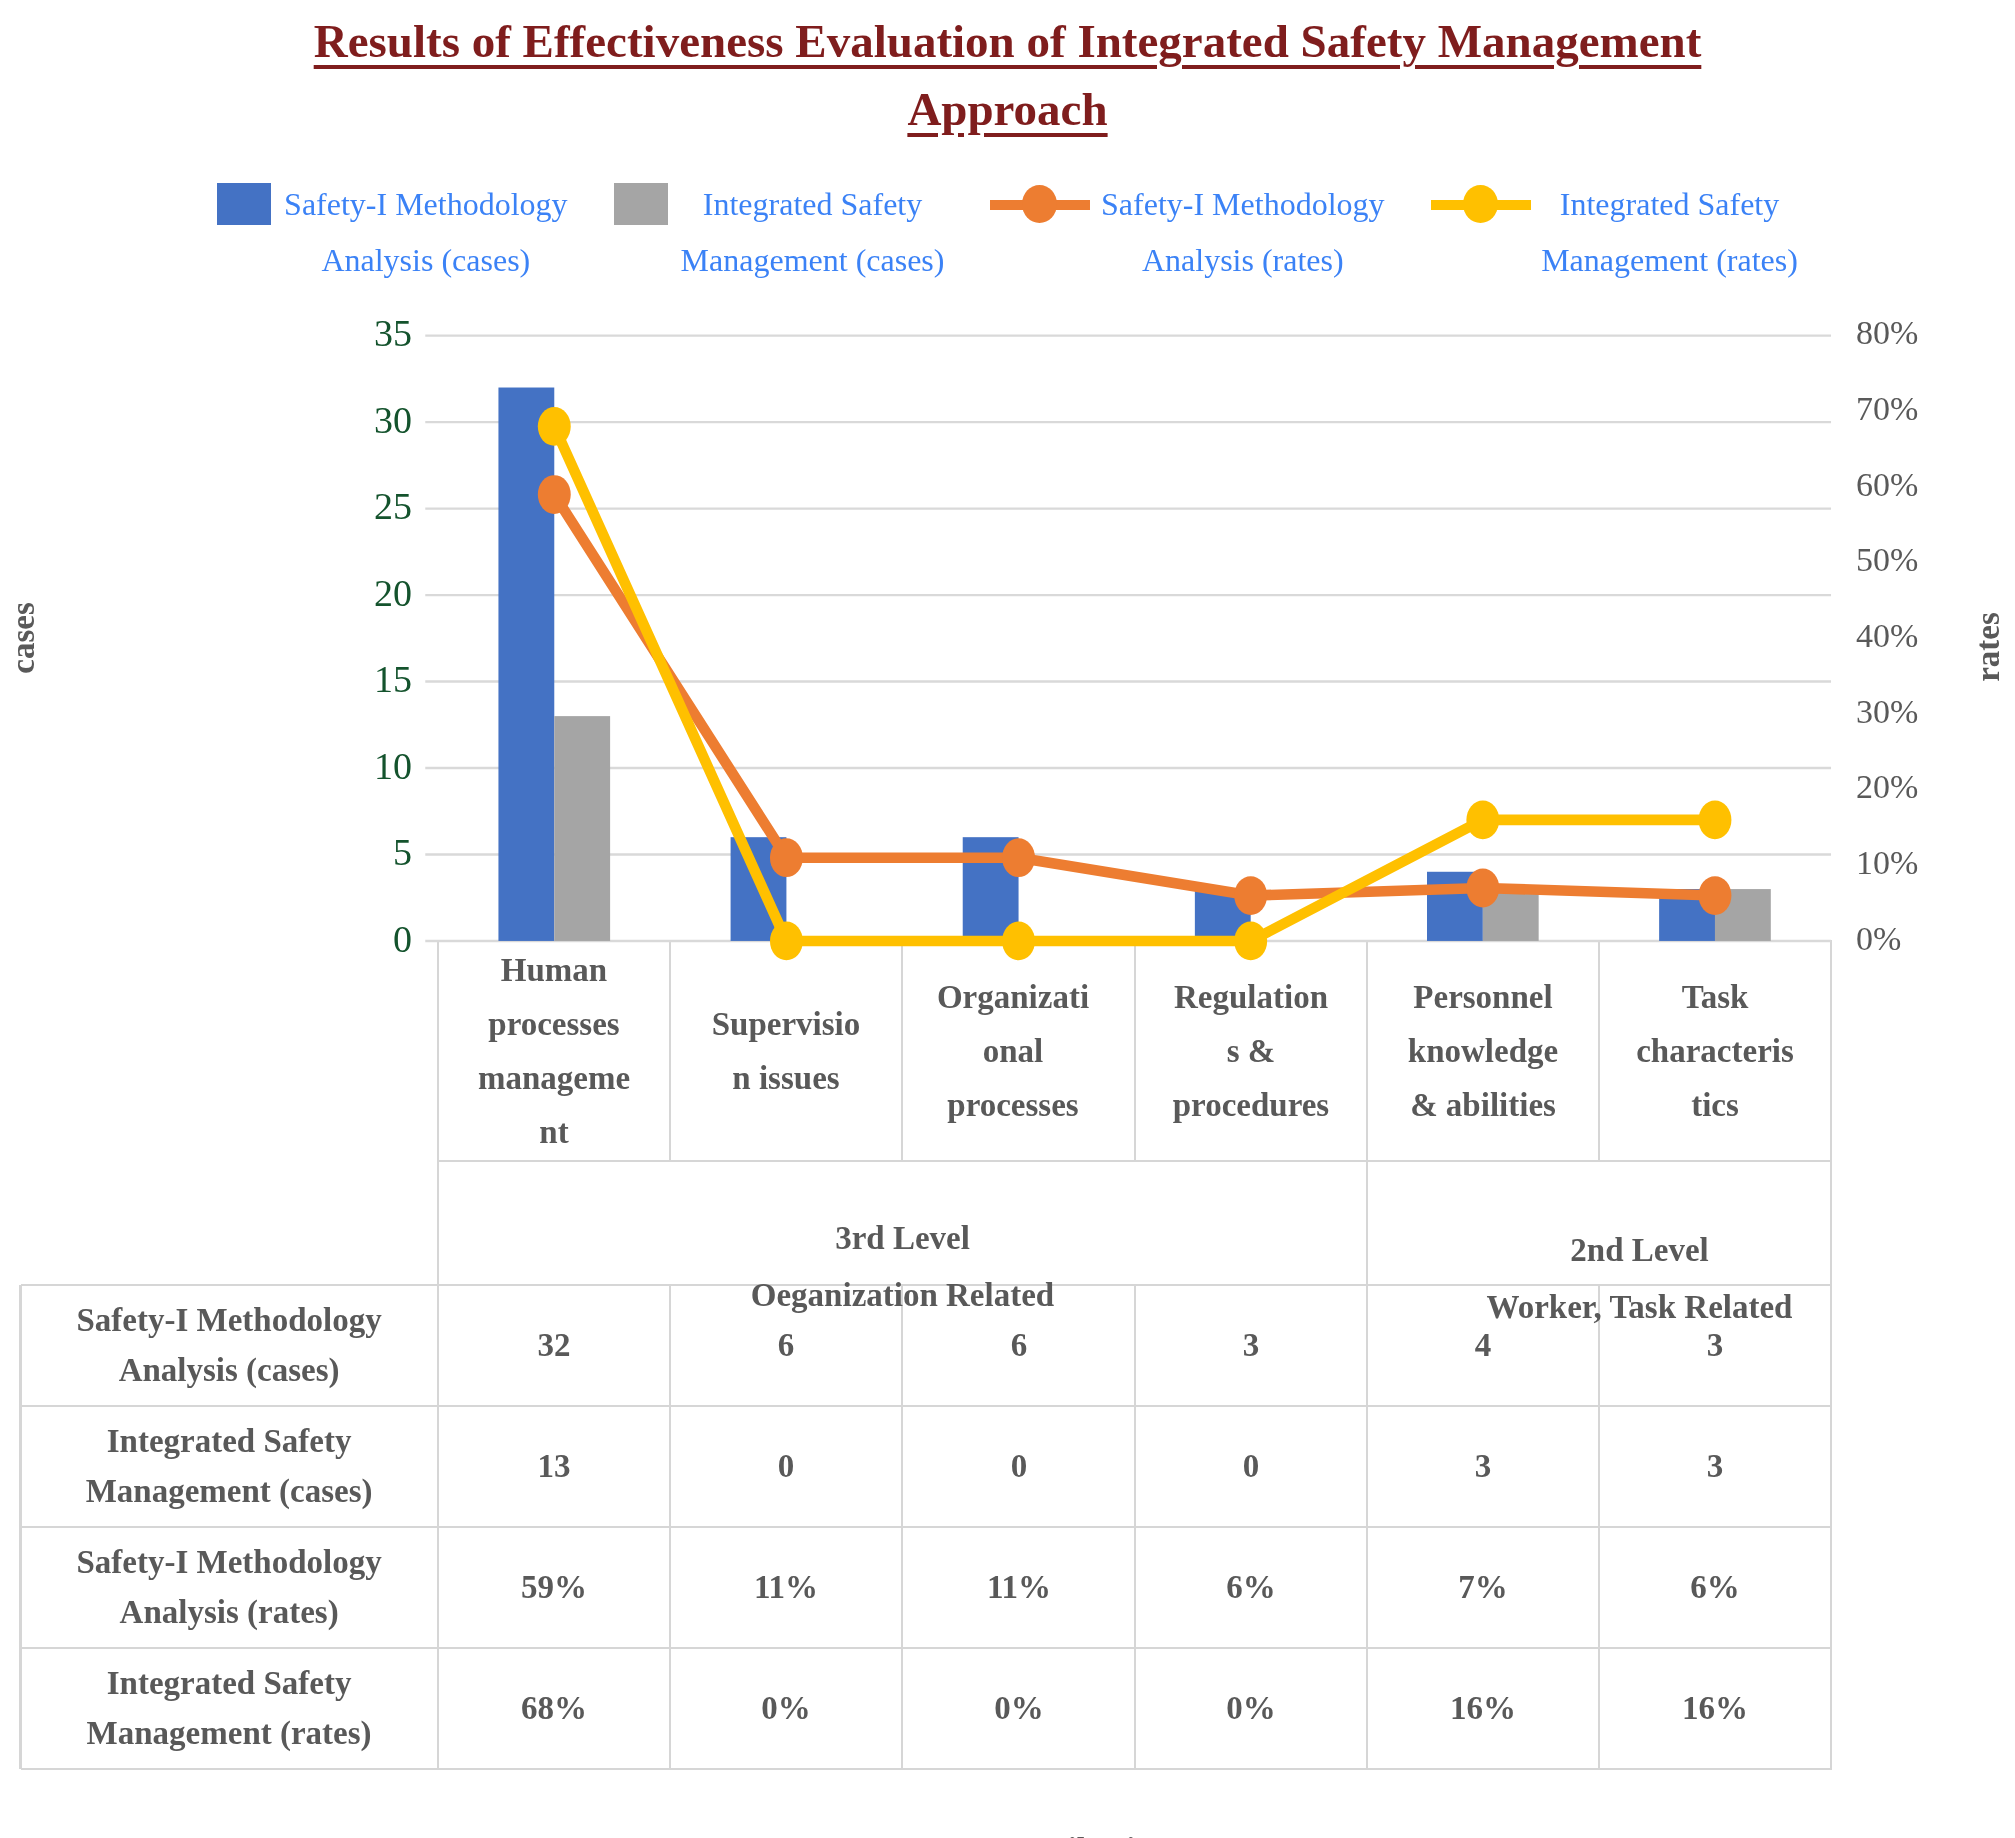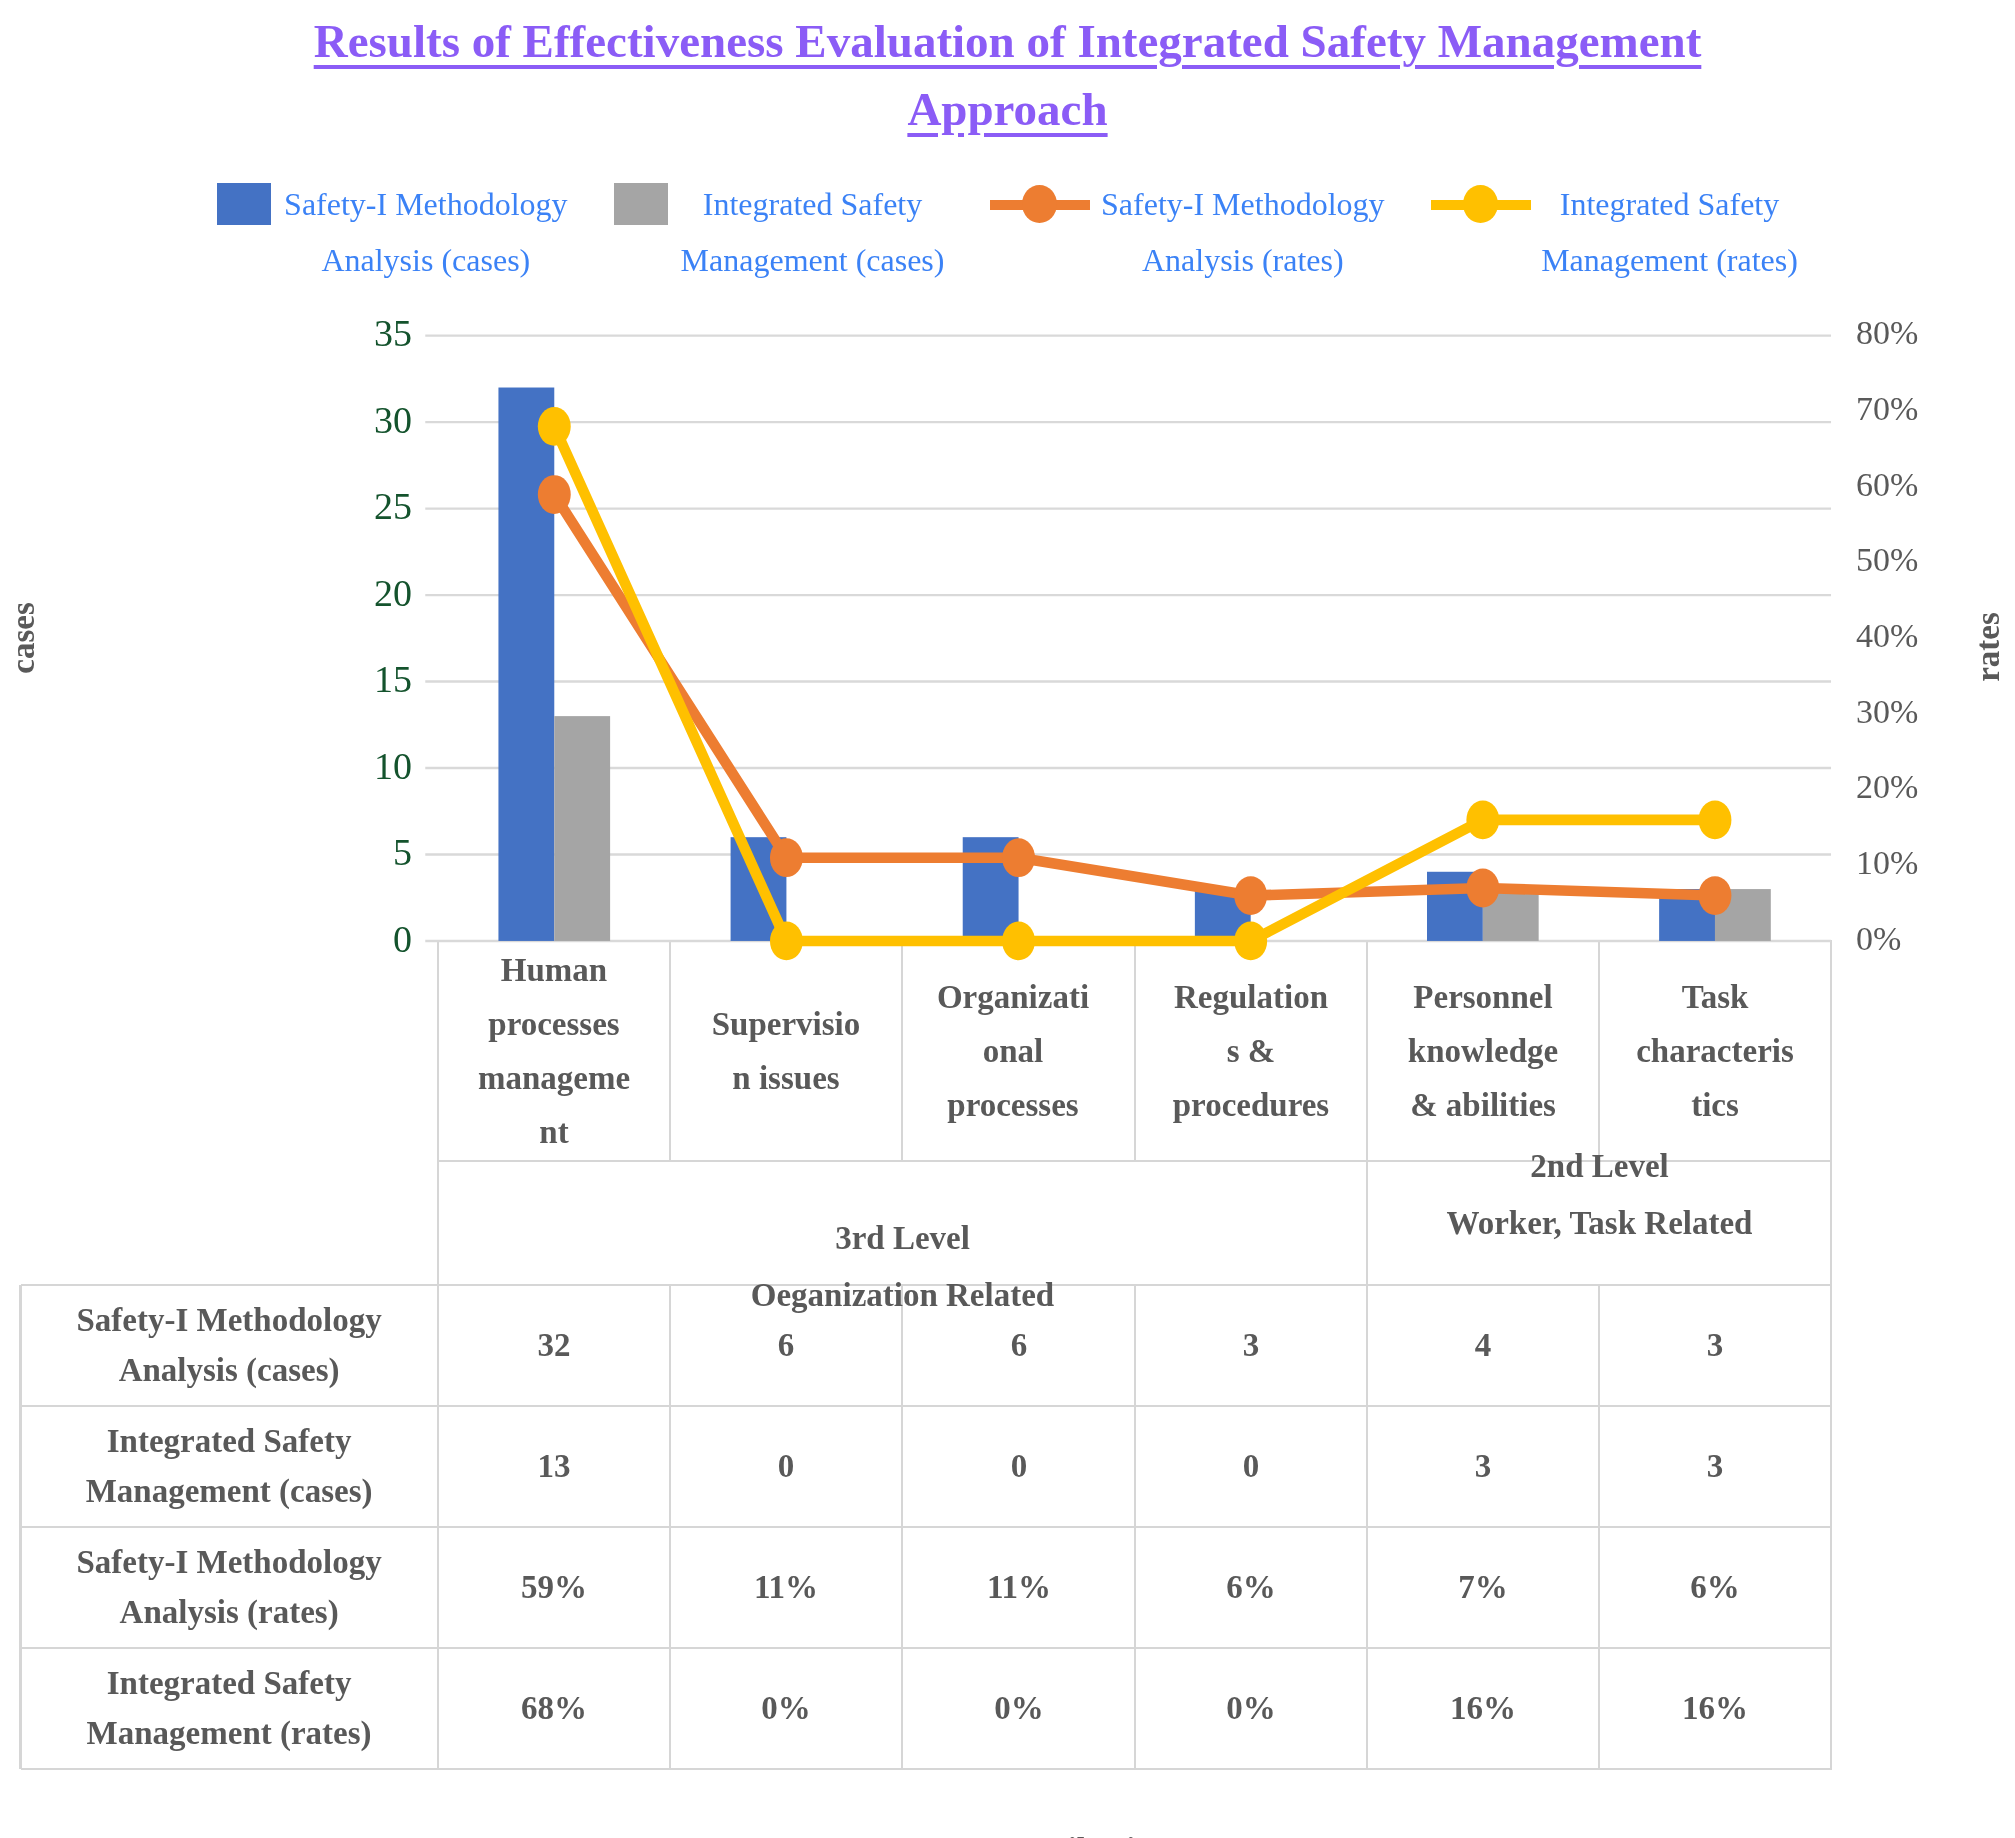--- a/index.html
+++ b/index.html
@@ -1,20 +1,20 @@
 <!DOCTYPE html>
 <html style="font-size:9.4px"><head>
 <meta charset="utf-8">
 <style>
   html,body{margin:0;padding:0;background:#fff;}
   #page{position:relative;width:2015px;height:1838px;background:#fff;overflow:hidden;
         font-family:"Liberation Serif","DejaVu Serif",serif;color:#595959;}
   
   #title{position:absolute;top:7px;left:0;width:100%;text-align:center;
-         font-size:47px;font-weight:bold;line-height:1.45;color:#8b5cf6;}
+         font-size:47px;font-weight:bold;line-height:1.45;color:#7f1d1d;}
   #title .tline{text-decoration:underline;text-decoration-thickness:4.1px;text-underline-offset:8.2px;}
   
   #legend{position:absolute;top:176px;left:0;width:100%;display:flex;justify-content:center;
           gap:46px;font-size:32px;line-height:1.75;color:#3b82f6;}
   .legend-item{display:flex;align-items:flex-start;}
   .legend-swatch-bar{width:54px;height:42px;margin-top:7px;margin-right:13px;flex:0 0 auto;}
   .legend-swatch-line{position:relative;width:100px;height:42px;margin-top:7px;margin-right:10.6px;flex:0 0 auto;}
   .legend-swatch-line .seg{position:absolute;left:0;top:16.5px;width:100px;height:10px;}
   .legend-swatch-line .dot{position:absolute;left:32px;top:2.4px;width:35px;height:38px;border-radius:50%;}
   .legend-label{text-align:center;}
@@ -181,21 +181,21 @@
     </div>
     <div class="cell cat-cell" style="left: 1599px; top: 941px; width: 232px; height: 220px;">
       <div>Task</div>
       <div>characteris</div>
       <div>tics</div>
     </div>
     <div class="cell group-cell" style="left: 438px; top: 1205px; width: 929px; height: 123px;">
       <div>3rd Level</div>
       <div>Oeganization Related</div>
     </div>
-    <div class="cell group-cell" style="left: 1367px; top: 1133px; width: 465px; height: 123px;">
+    <div class="cell group-cell" style="left: 1367px; top: 1217px; width: 465px; height: 123px; padding-left: 40px;">
       <div>2nd Level</div>
       <div>Worker, Task Related</div>
     </div>
     <div class="cell rowhead-cell" style="left: 20.6px; top: 1285px; width: 417px; height: 121px;">
       <div>Safety-I Methodology Analysis (cases)</div>
     </div>
     <div class="cell value-cell" style="left: 438px; top: 1285px; width: 232px; height: 121px;">
       <div>32</div>
     </div>
     <div class="cell value-cell" style="left: 670px; top: 1285px; width: 232px; height: 121px;">

